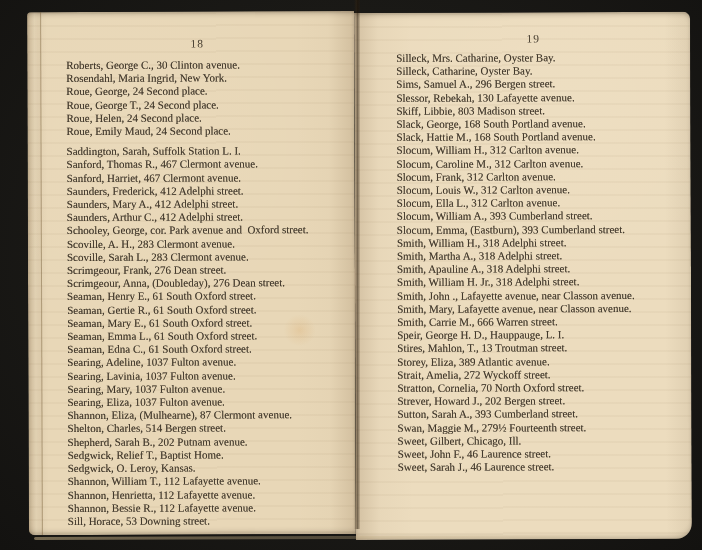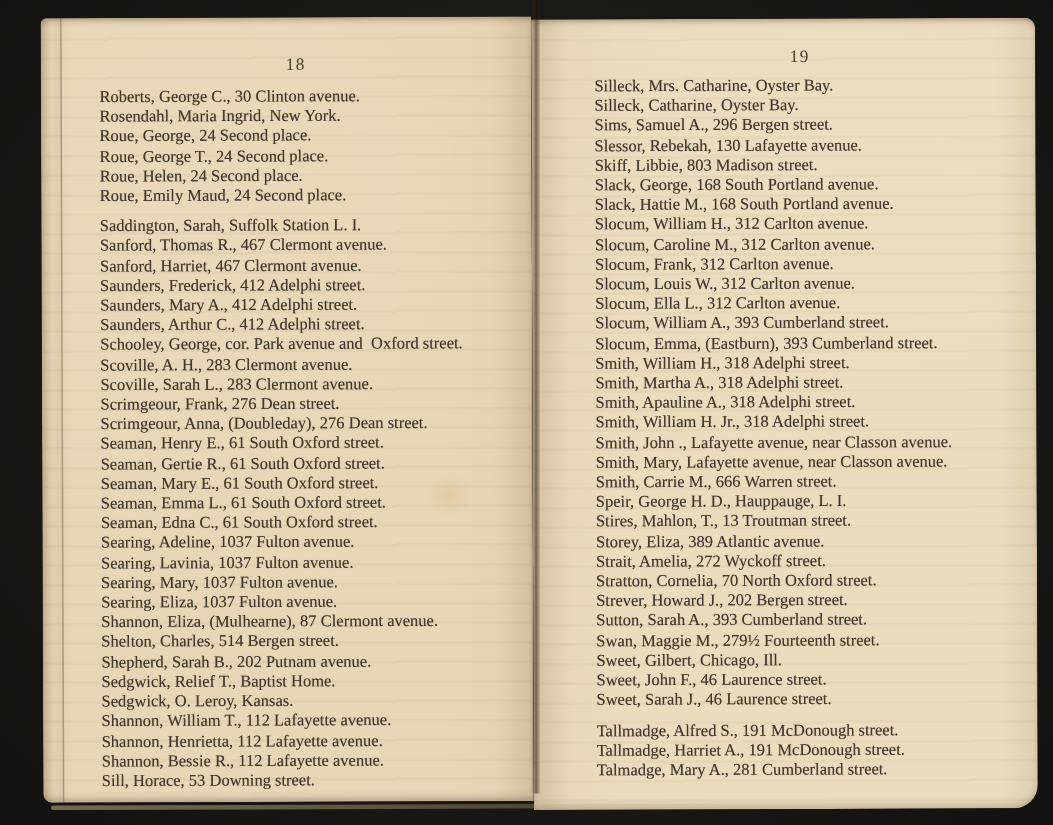--- a/index.html
+++ b/index.html
@@ -210,25 +210,20 @@
             <div class="entry">Storey, Eliza, 389 Atlantic avenue.</div>
             <div class="entry">Strait, Amelia, 272 Wyckoff street.</div>
             <div class="entry">Stratton, Cornelia, 70 North Oxford street.</div>
             <div class="entry">Strever, Howard J., 202 Bergen street.</div>
             <div class="entry">Sutton, Sarah A., 393 Cumberland street.</div>
             <div class="entry">Swan, Maggie M., 279½ Fourteenth street.</div>
             <div class="entry">Sweet, Gilbert, Chicago, Ill.</div>
             <div class="entry">Sweet, John F., 46 Laurence street.</div>
             <div class="entry">Sweet, Sarah J., 46 Laurence street.</div>
           </div>
-          <div class="entry-group">
-            <div class="entry">Tallmadge, Alfred S., 191 McDonough street.</div>
-            <div class="entry">Tallmadge, Harriet A., 191 McDonough street.</div>
-            <div class="entry">Talmadge, Mary A., 281 Cumberland street.</div>
-          </div>
         </div>
     </div>
 
   </div>
 
   <div class="gutter"></div>
   <div class="bottom-stack"></div>
 </div>
 
 </body></html>

